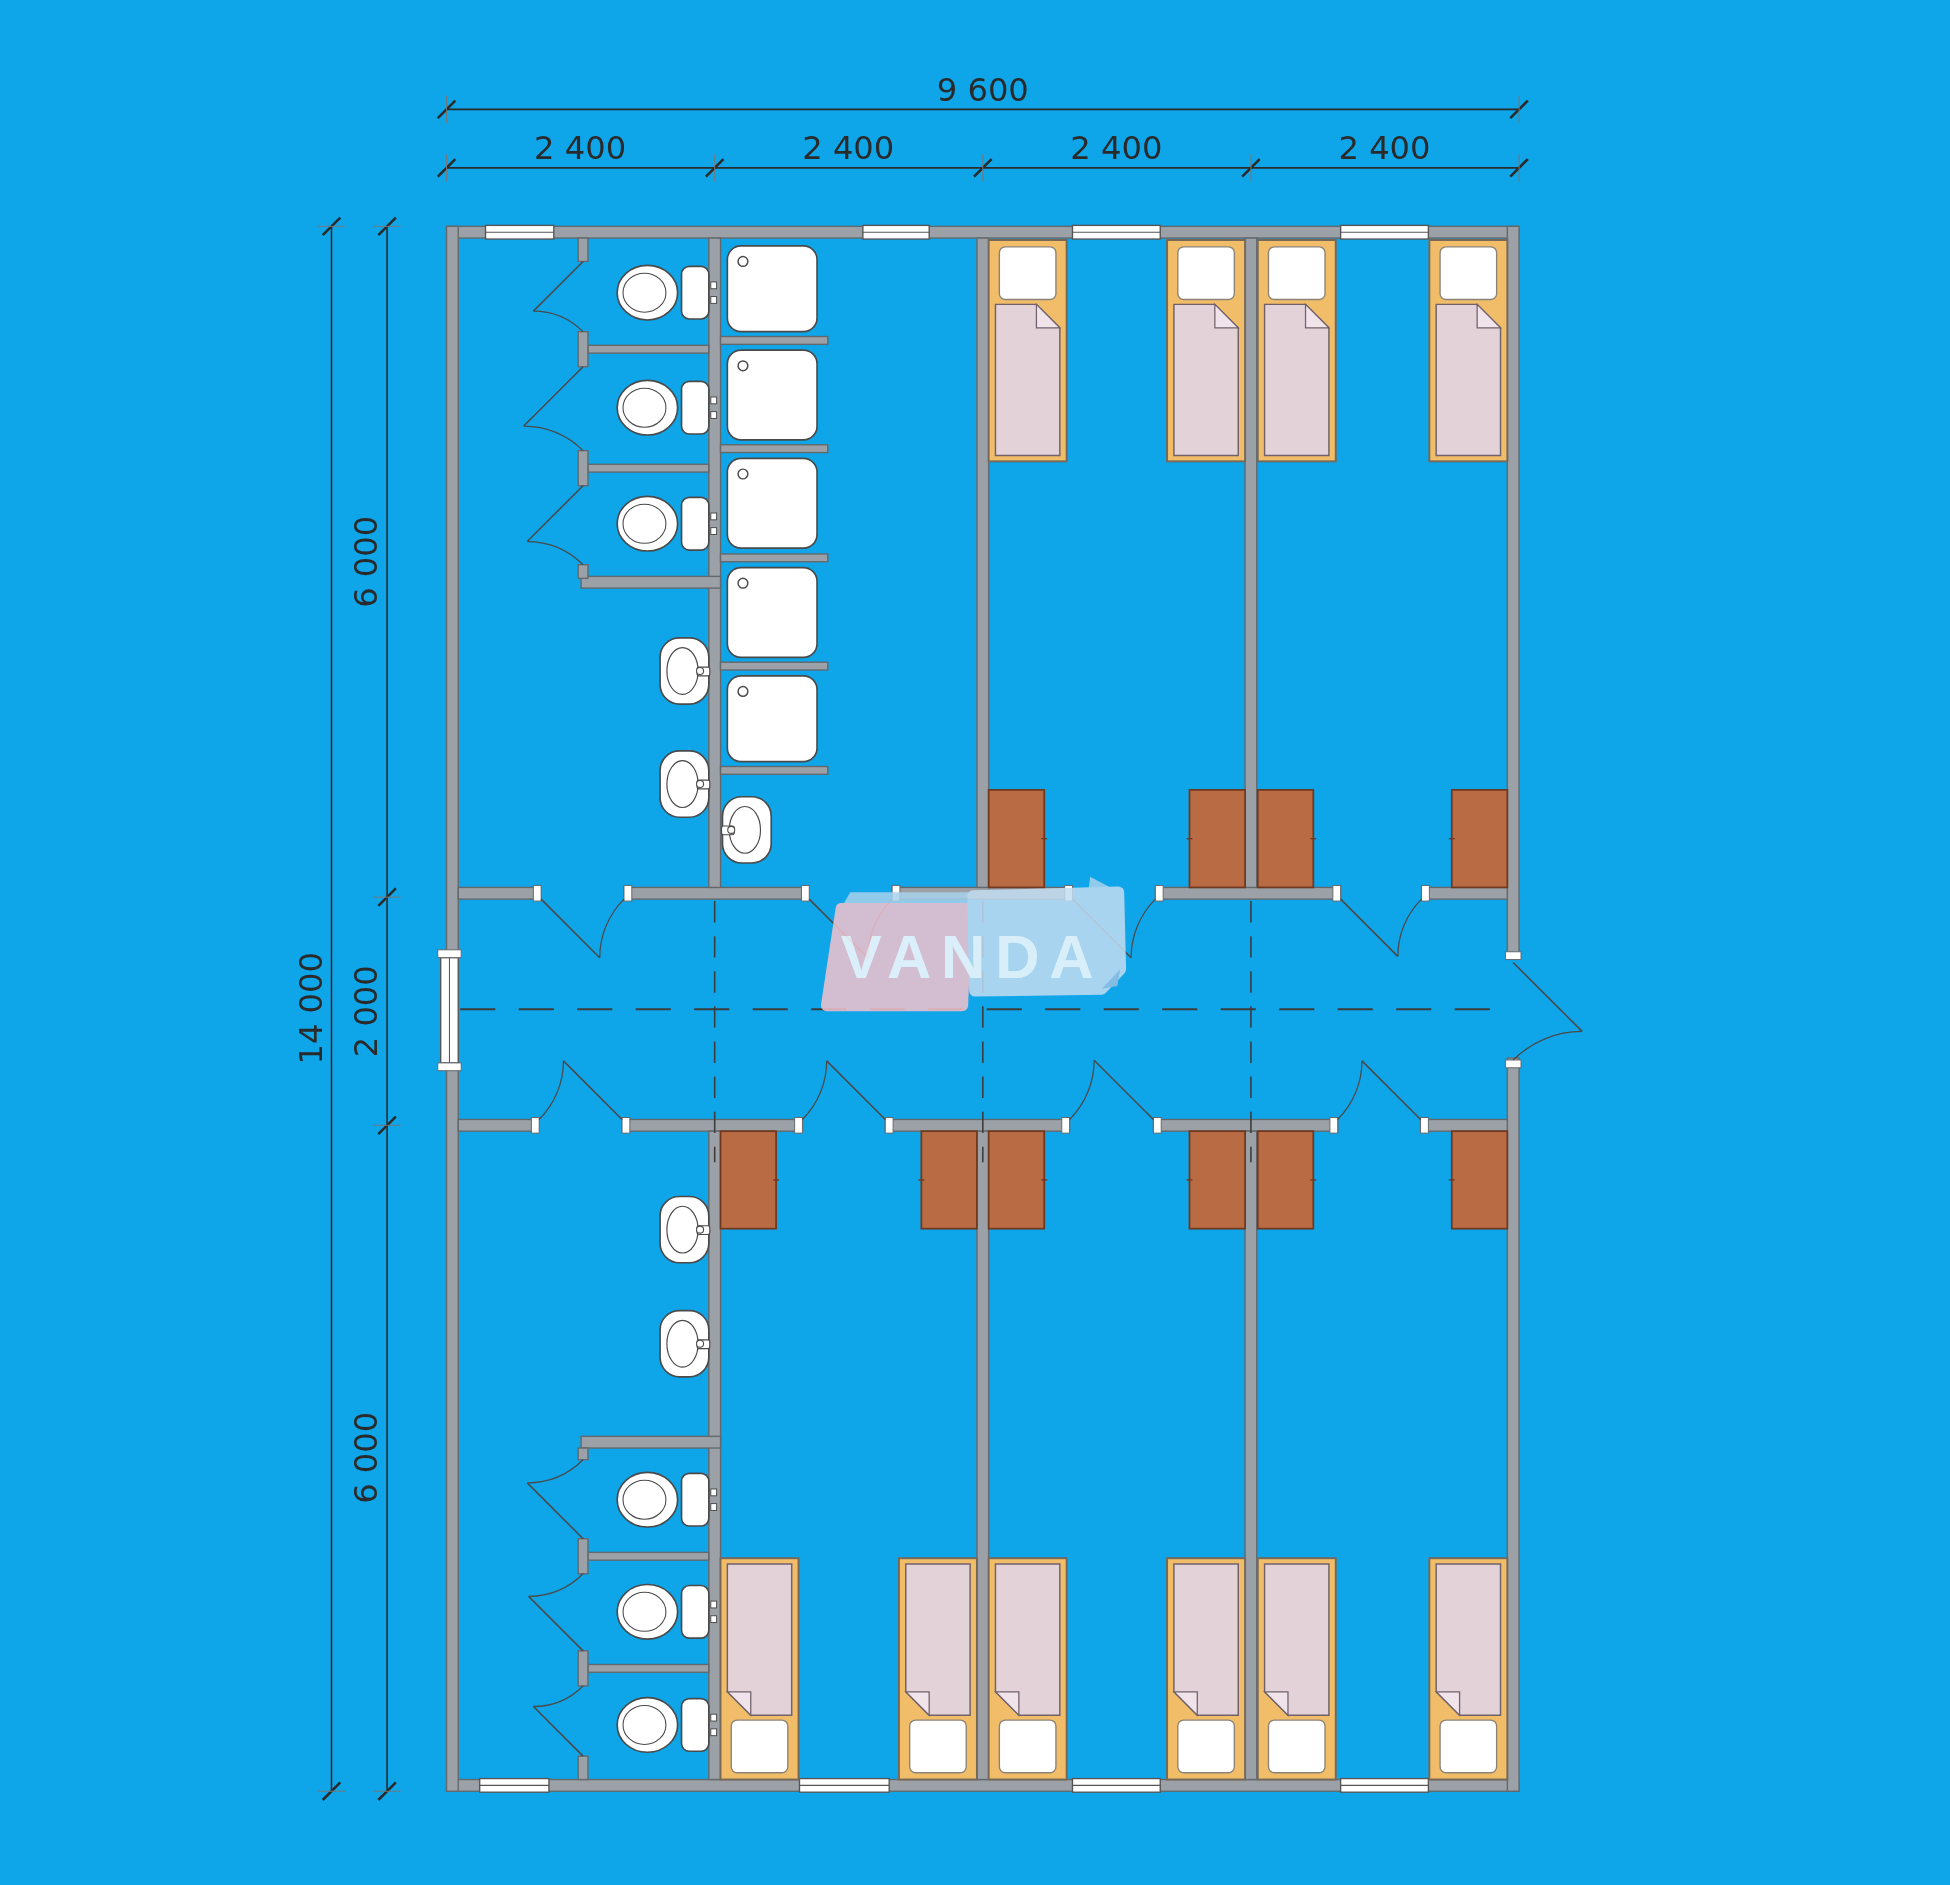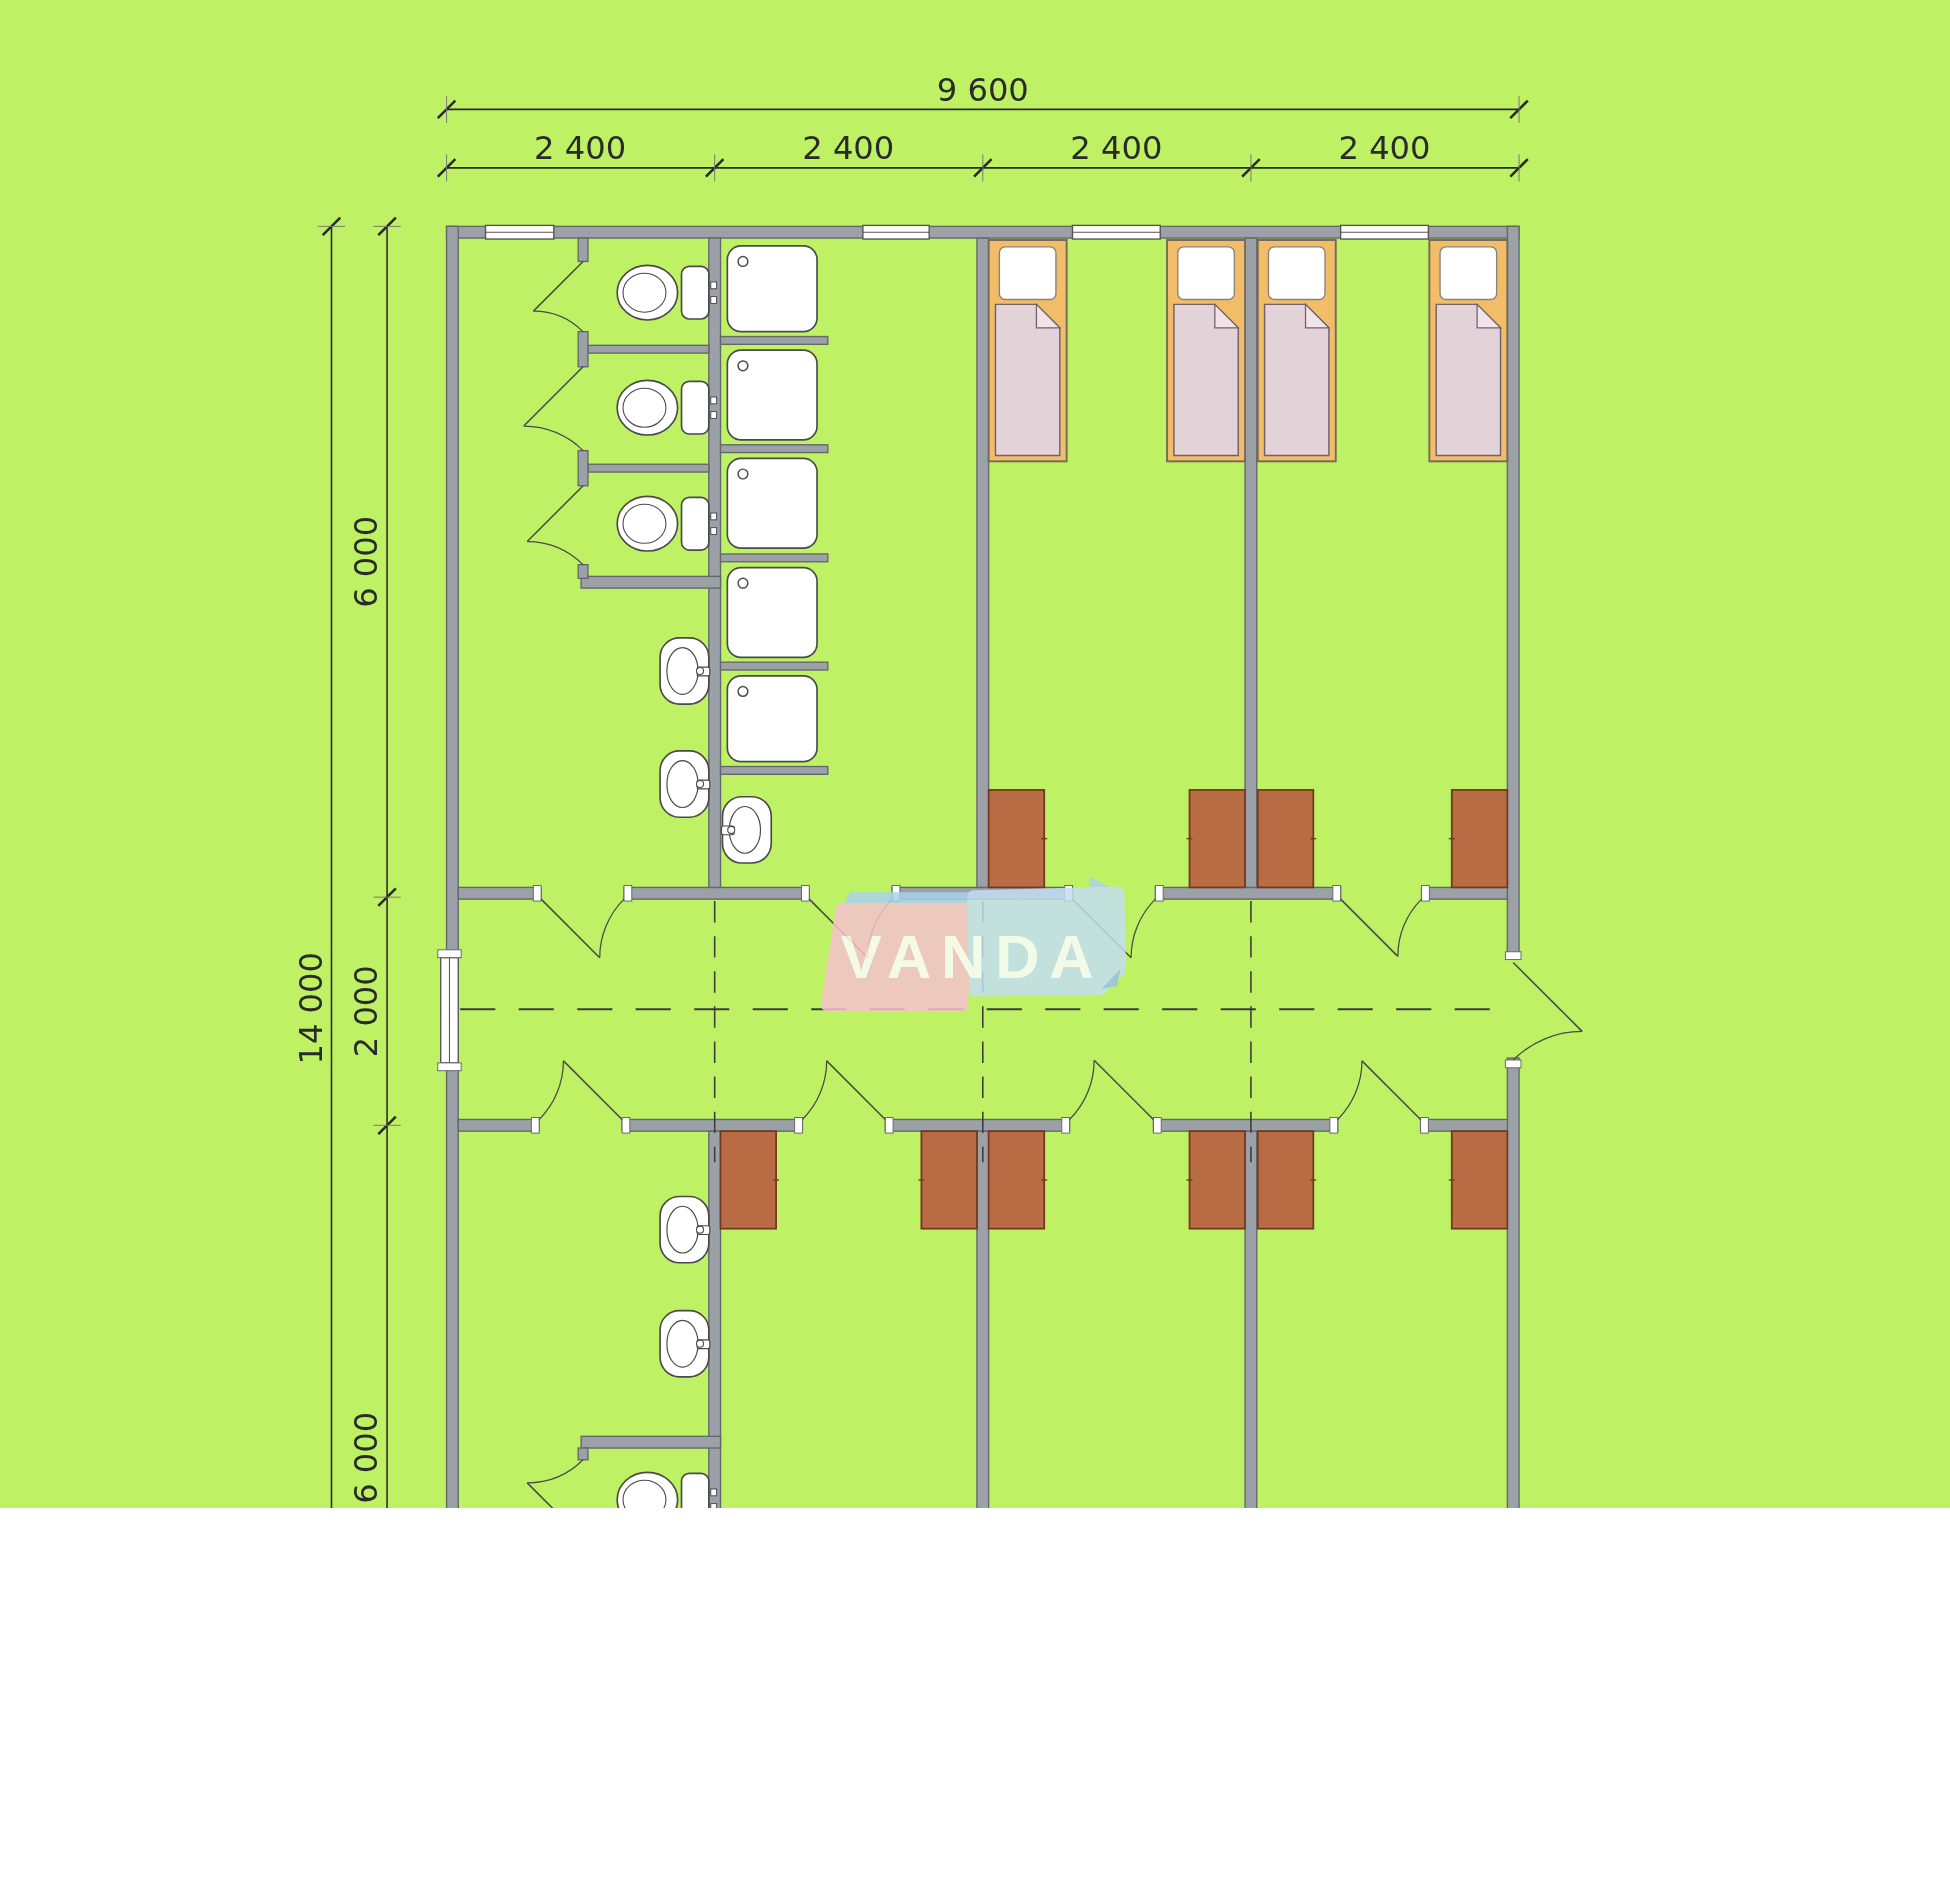--- a/index.html
+++ b/index.html
@@ -1,16 +1,16 @@
 <!DOCTYPE html>
 <html><head>
 <meta charset="utf-8">
 <style>
   html,body{margin:0;padding:0;background:#ffffff;}
-  .stage{position:relative;width:1950px;height:1508px;background:#bef264;overflow:hidden;
+  .stage{position:relative;width:1950px;height:1885px;background:#0ea5e9;overflow:hidden;
          font-family:"DejaVu Sans","Liberation Sans",sans-serif;}
   svg{display:block}
   text{font-family:"DejaVu Sans","Liberation Sans",sans-serif;}
   .logo-text{font-family:"Liberation Sans","DejaVu Sans",sans-serif;font-weight:bold;}
 </style>
 </head>
 <body>
 
 <div class="stage">
   <svg id="plan-svg" width="1950" height="1885" viewBox="0 0 2000 1933" xmlns="http://www.w3.org/2000/svg">

